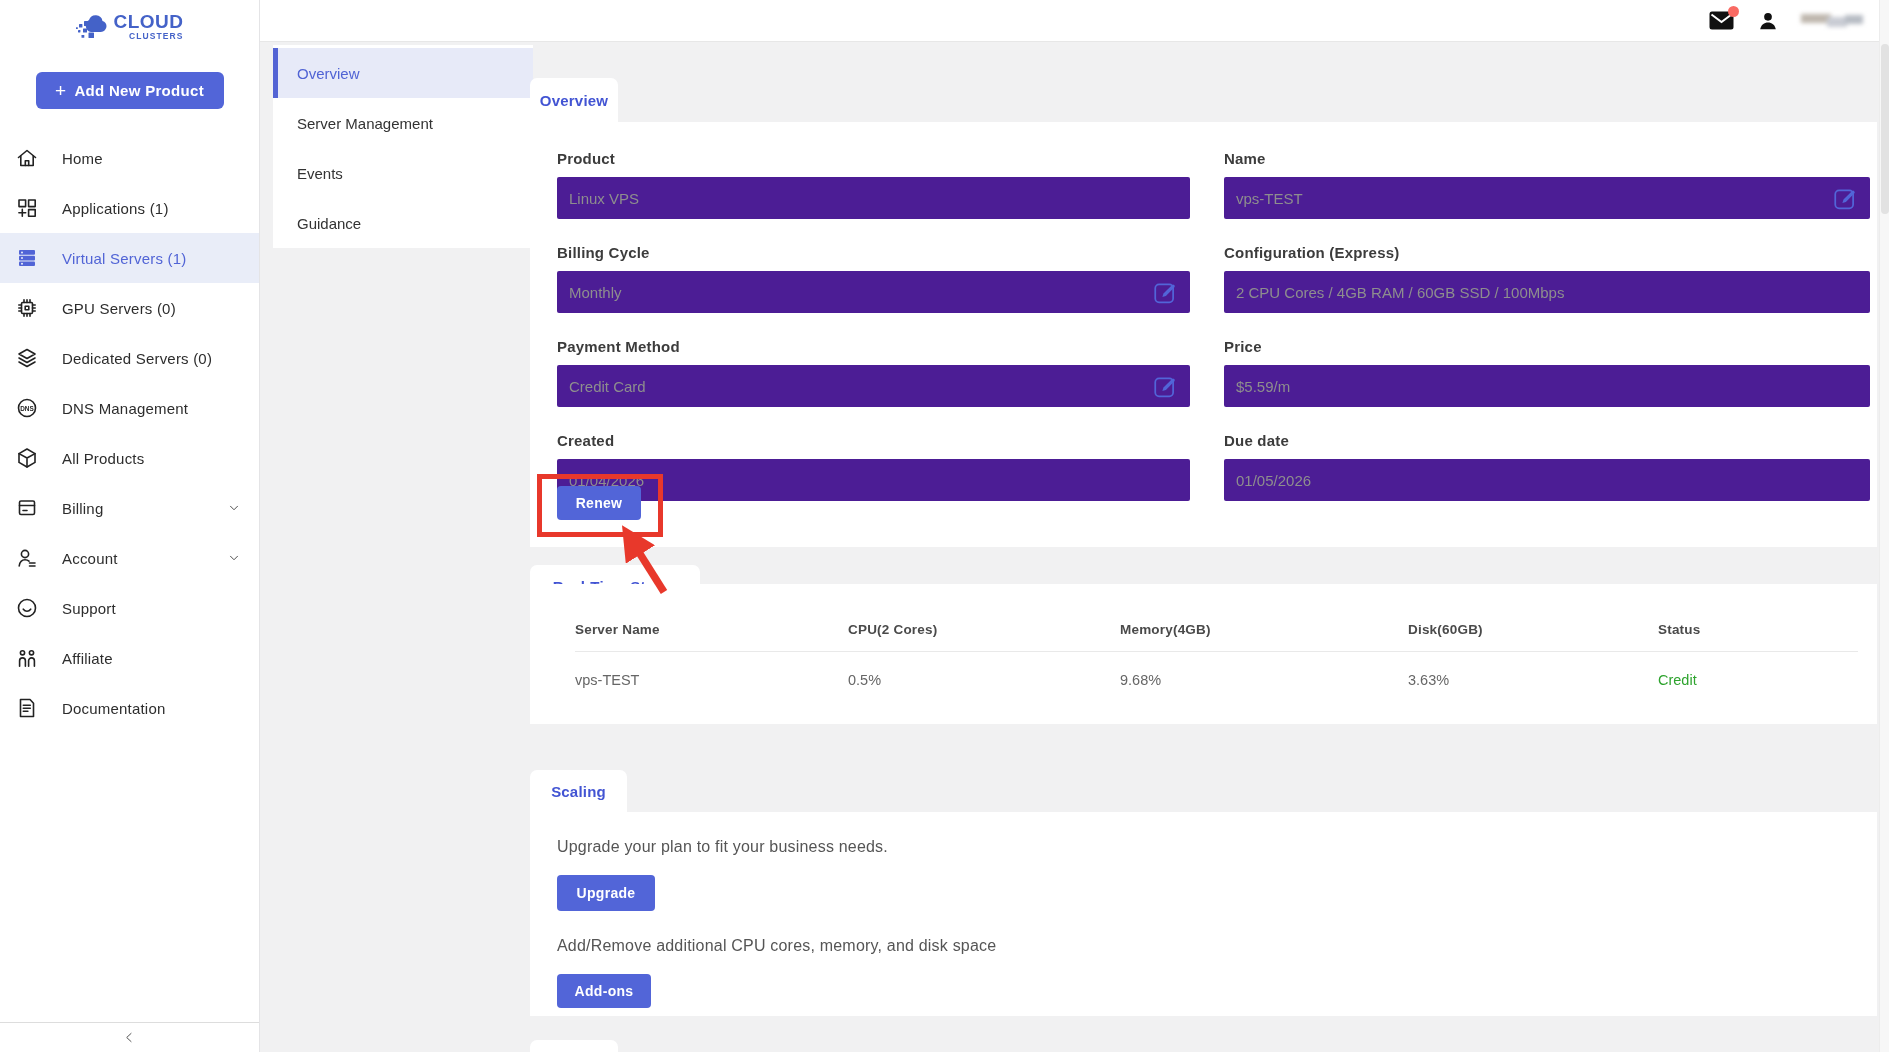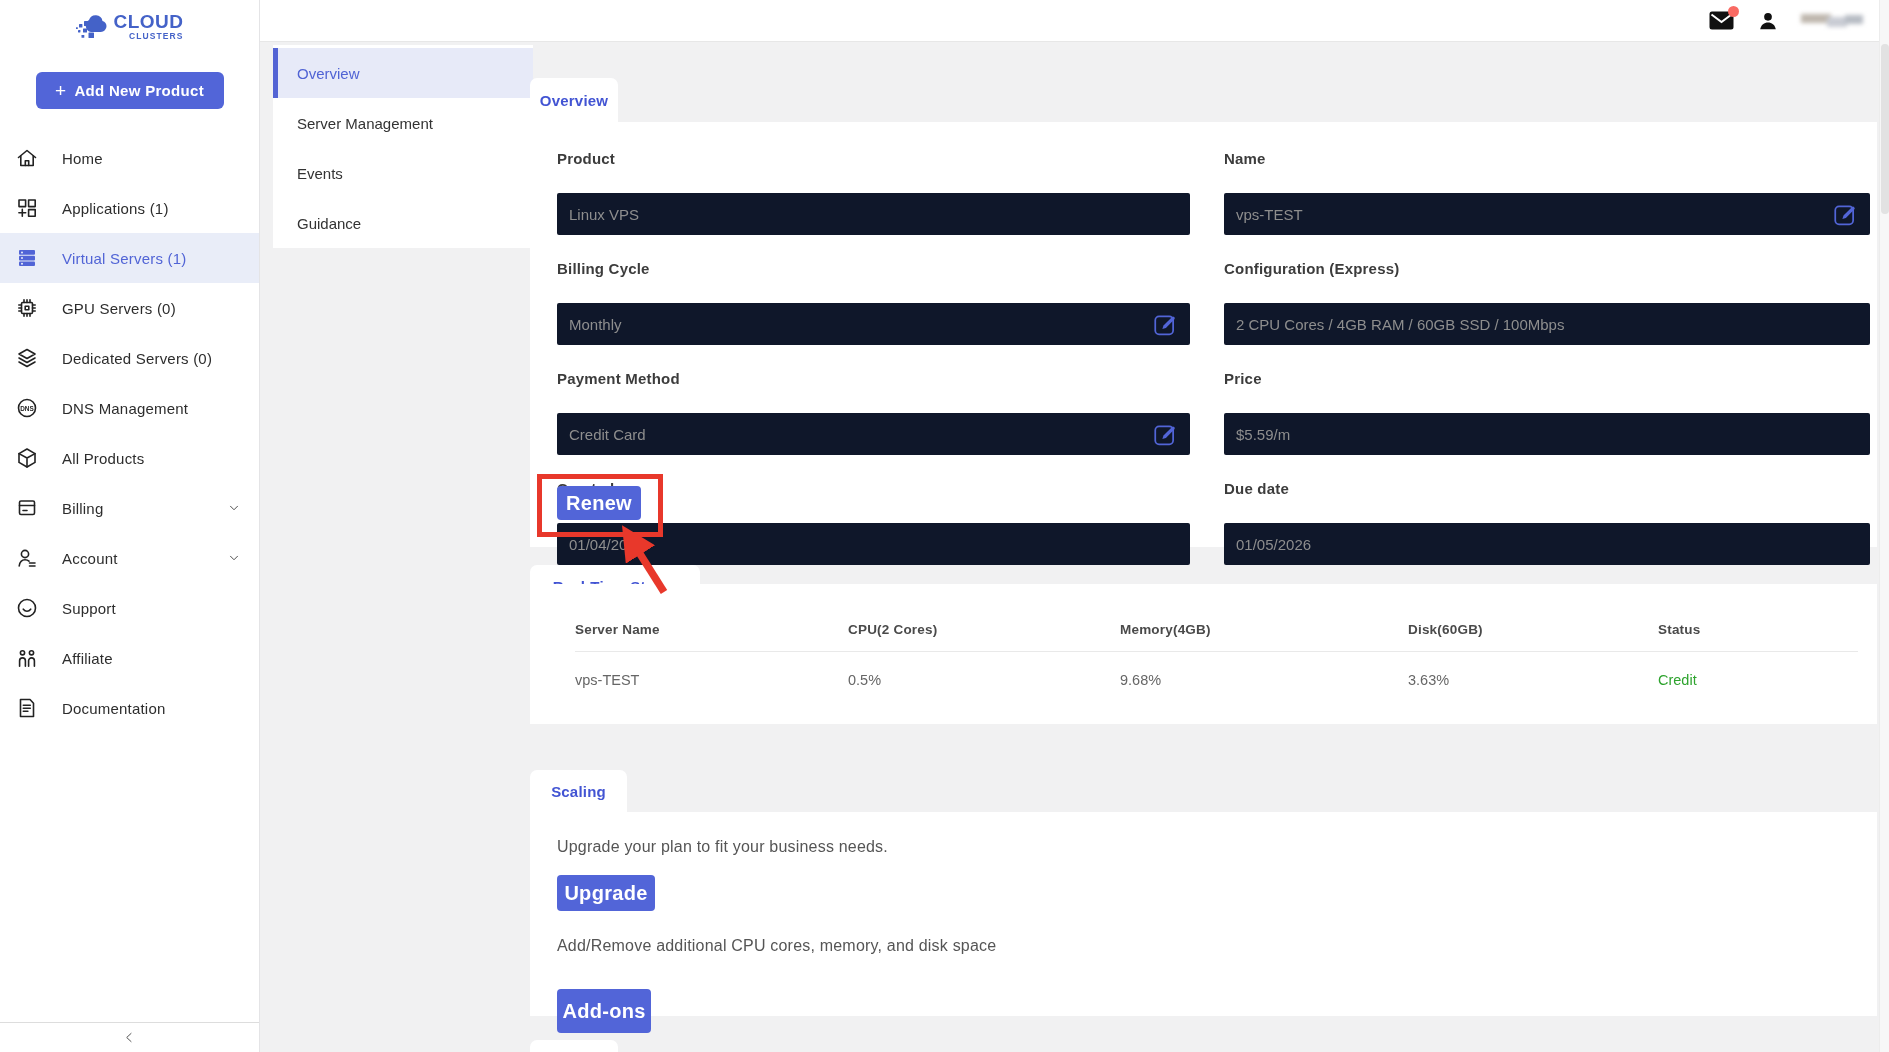--- a/index.html
+++ b/index.html
@@ -88,29 +88,29 @@
   }
   .card { position:absolute; background:#fff; }
 
   
   .form-grid {
     display:grid; grid-template-columns:633px 646px; column-gap:34px;
     padding:28px 12px 0 27px;
   }
   .f-label { font-size:15px; font-weight:700; color:#3c3c3c; height:20px; letter-spacing:.2px; }
   .f-box {
-    margin-top:23px; margin-bottom:25px; height:42px; background:#0f172a; border-radius:2px;
+    margin-top:7px; margin-bottom:25px; height:42px; background:#4c1d95; border-radius:2px;
     display:flex; align-items:center; padding:0 12px; font-size:15px; color:#8e8e8e; font-weight:500;
   }
   .f-box .f-val { flex:1 1 auto; white-space:nowrap; overflow:hidden; }
   .edit-btn { width:26px; height:26px; flex:0 0 26px; cursor:pointer; color:#5265d8; display:flex; margin-left:8px; }
 
   .btn {
     background:#5265d8; color:#fff; border:none; border-radius:4px; cursor:pointer;
-    font-family:inherit; font-size:20px; font-weight:700; letter-spacing:.3px;
+    font-family:inherit; font-size:14px; font-weight:700; letter-spacing:.3px;
   }
   .renew-btn { position:absolute; left:27px; top:364px; width:84px; height:34px; }
 
   
   .red-box {
     position:absolute; left:277px; top:432px; width:126px; height:63px;
     border:5px solid #e8382b; z-index:5; pointer-events:none;
   }
   .red-arrow { position:absolute; left:340px; top:470px; z-index:6; pointer-events:none; }
 
@@ -121,21 +121,21 @@
   .rt-divider { height:1px; background:#e9e9e9; margin-right:19px; }
   .rt-row { display:grid; grid-template-columns:273px 272px 288px 250px auto; height:56px; align-items:center; }
   .rt-row > div { font-size:14.5px; color:#666; font-weight:500; }
   .rt-status { color:#2ea32e !important; }
 
   
   .scale-inner { padding:26px 0 0 27px; }
   .scale-text { font-size:16px; color:#555; font-weight:500; letter-spacing:.2px; }
   .upgrade-btn { display:block; margin-top:19px; width:98px; height:36px; }
   .scale-text2 { margin-top:26px; }
-  .addons-btn { display:block; margin-top:34px; width:94px; height:44px; }
+  .addons-btn { display:block; margin-top:19px; width:94px; height:34px; }
 
   
   .scrollbar { position:absolute; right:0; top:0; width:10px; height:1052px; background:#f7f7f7; border-left:1px solid #ececec; z-index:4; }
   .scroll-thumb { position:absolute; left:1px; top:44px; width:8px; height:170px; background:#e2e2e2; border-radius:4px; }
 </style>
 </head>
 <body>
 
 <div class="sidebar">
   <div class="logo">

